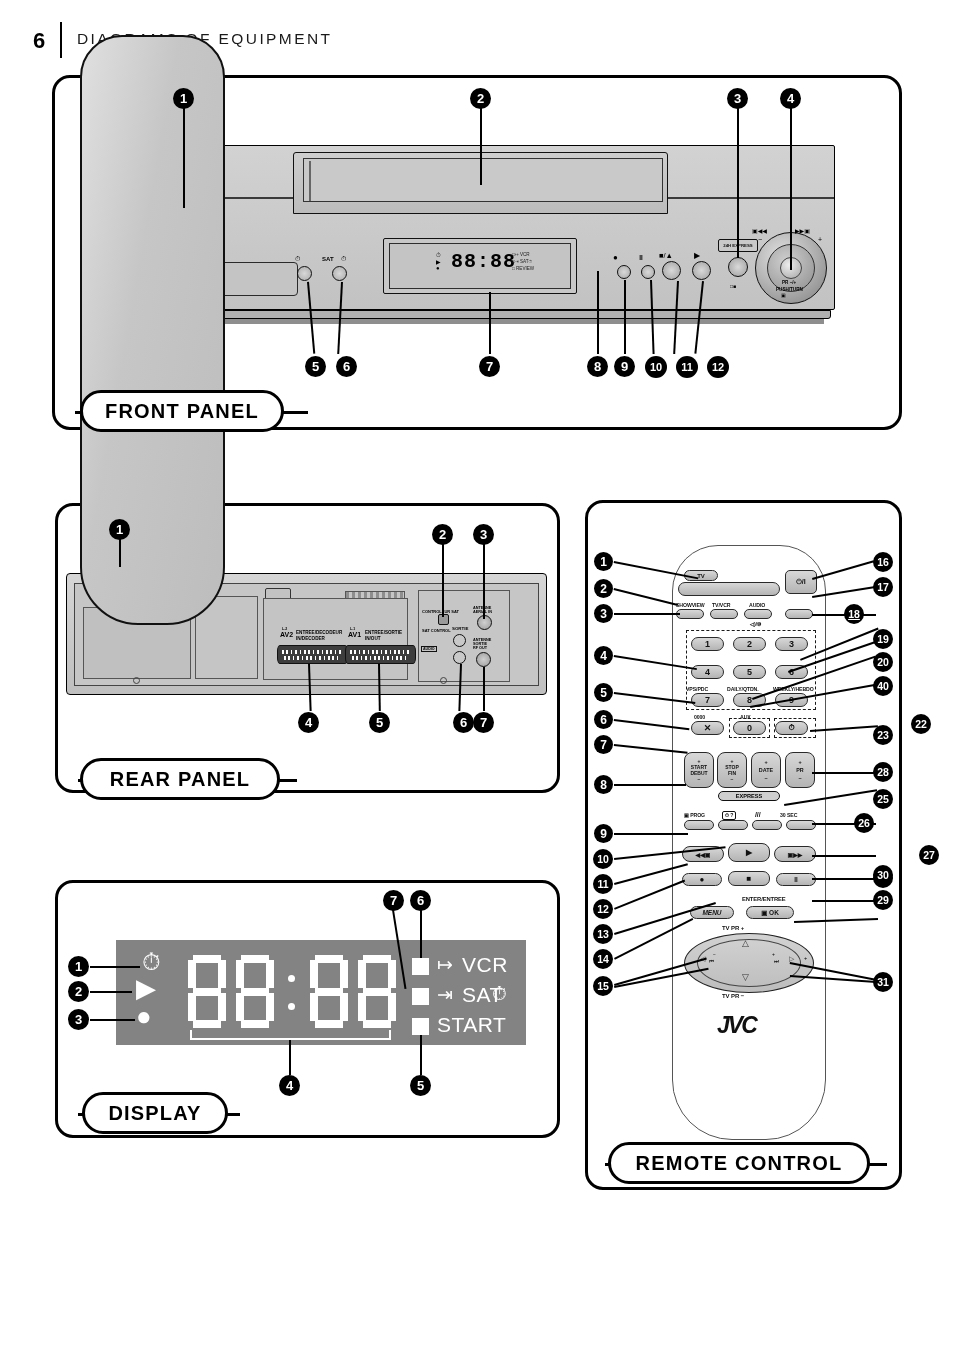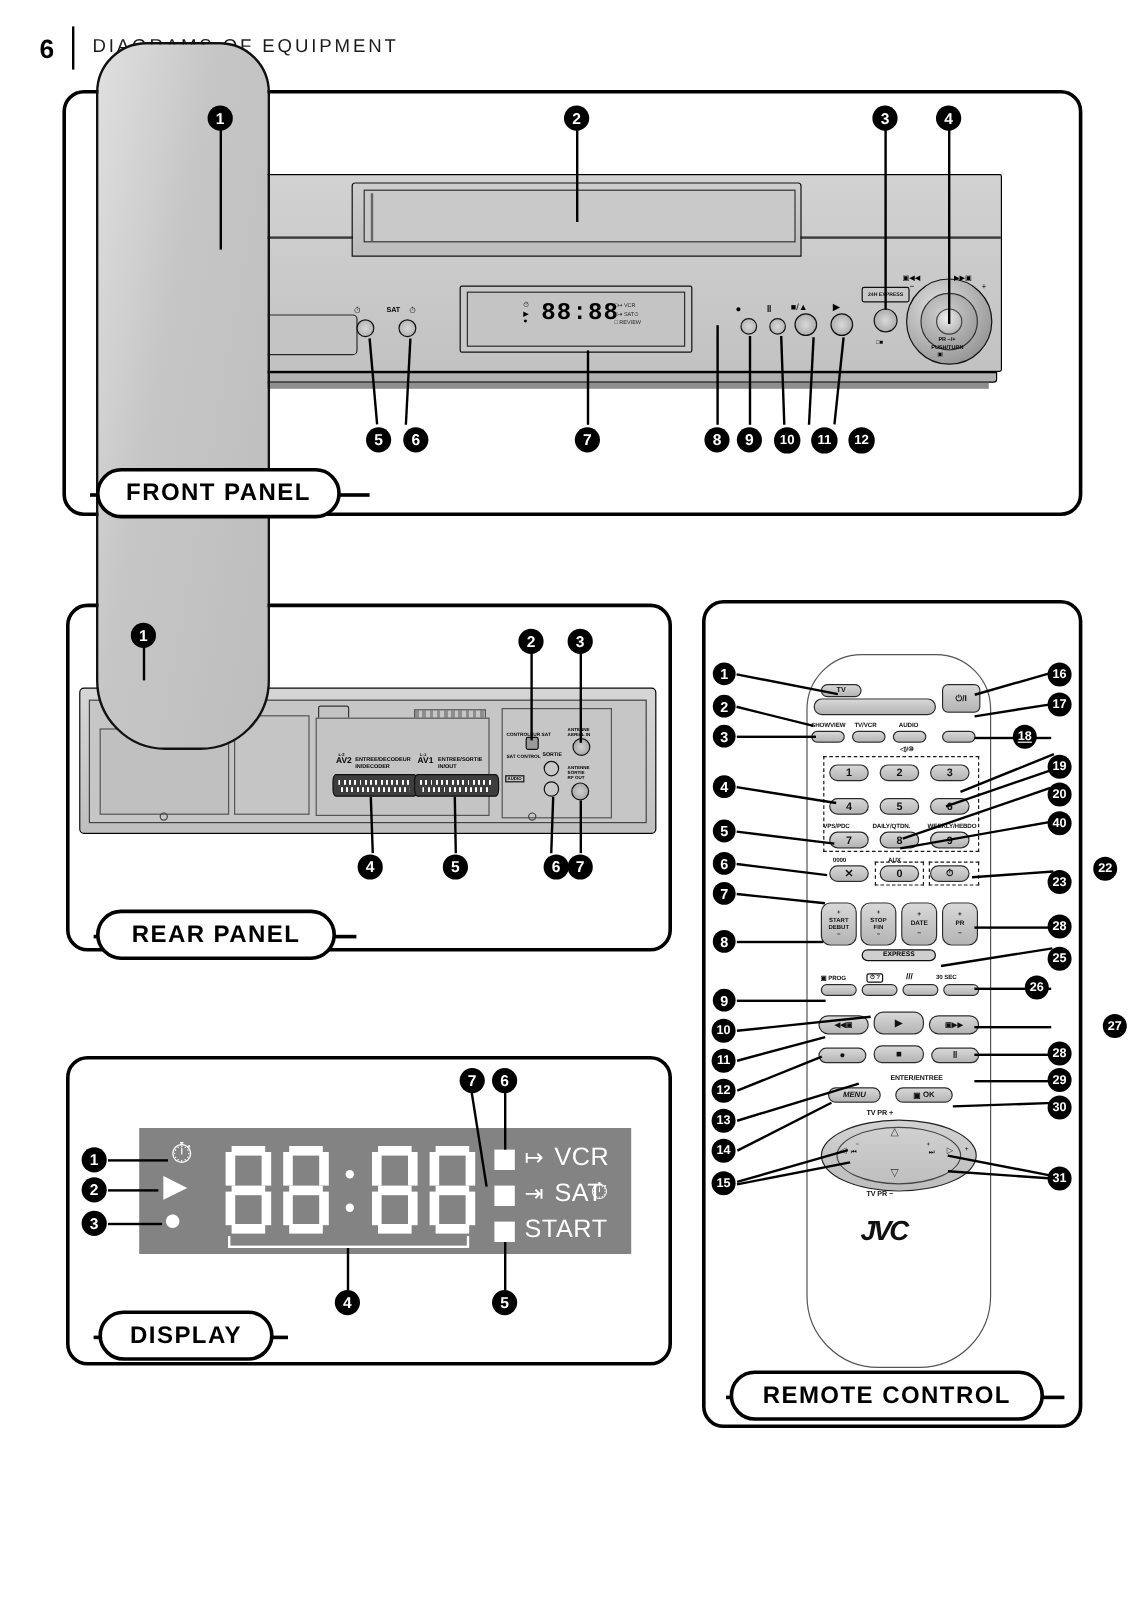--- a/index.html
+++ b/index.html
@@ -555,16 +555,16 @@
 <div class="cal s2" style="left:873px; top:789px;">25</div>
 <div class="lead" style="left:812px; top:823px; width:64px; height:1.6px;"></div>
 <div class="cal s2" style="left:854px; top:813px;">26</div>
 <div class="lead" style="left:812px; top:855px; width:64px; height:1.6px;"></div>
 <div class="cal s2" style="left:873px; top:845px;margin-left:46px;">27</div>
 <div class="lead" style="left:812px; top:878px; width:64px; height:1.6px;"></div>
 <div class="cal s2" style="left:873px; top:868px;">28</div>
 <div class="lead" style="left:812px; top:900px; width:64px; height:1.6px;"></div>
 <div class="cal s2" style="left:873px; top:890px;">29</div>
 <div class="lead" style="left:794px; top:921px; width:84px; height:1.6px; transform:rotate(-2deg);"></div>
-<div class="cal s2" style="left:873px; top:913px;text-align:right;">30</div>
+<div class="cal s2" style="left:873px; top:865px;text-align:right;">30</div>
 <div class="lead" style="left:790px; top:962px; width:90px; height:1.6px; transform:rotate(11deg);"></div>
 <div class="lead" style="left:790px; top:975px; width:90px; height:1.6px; transform:rotate(4deg);"></div>
 <div class="cal s2" style="left:873px; top:972px;">31</div>
 
 </body></html>

